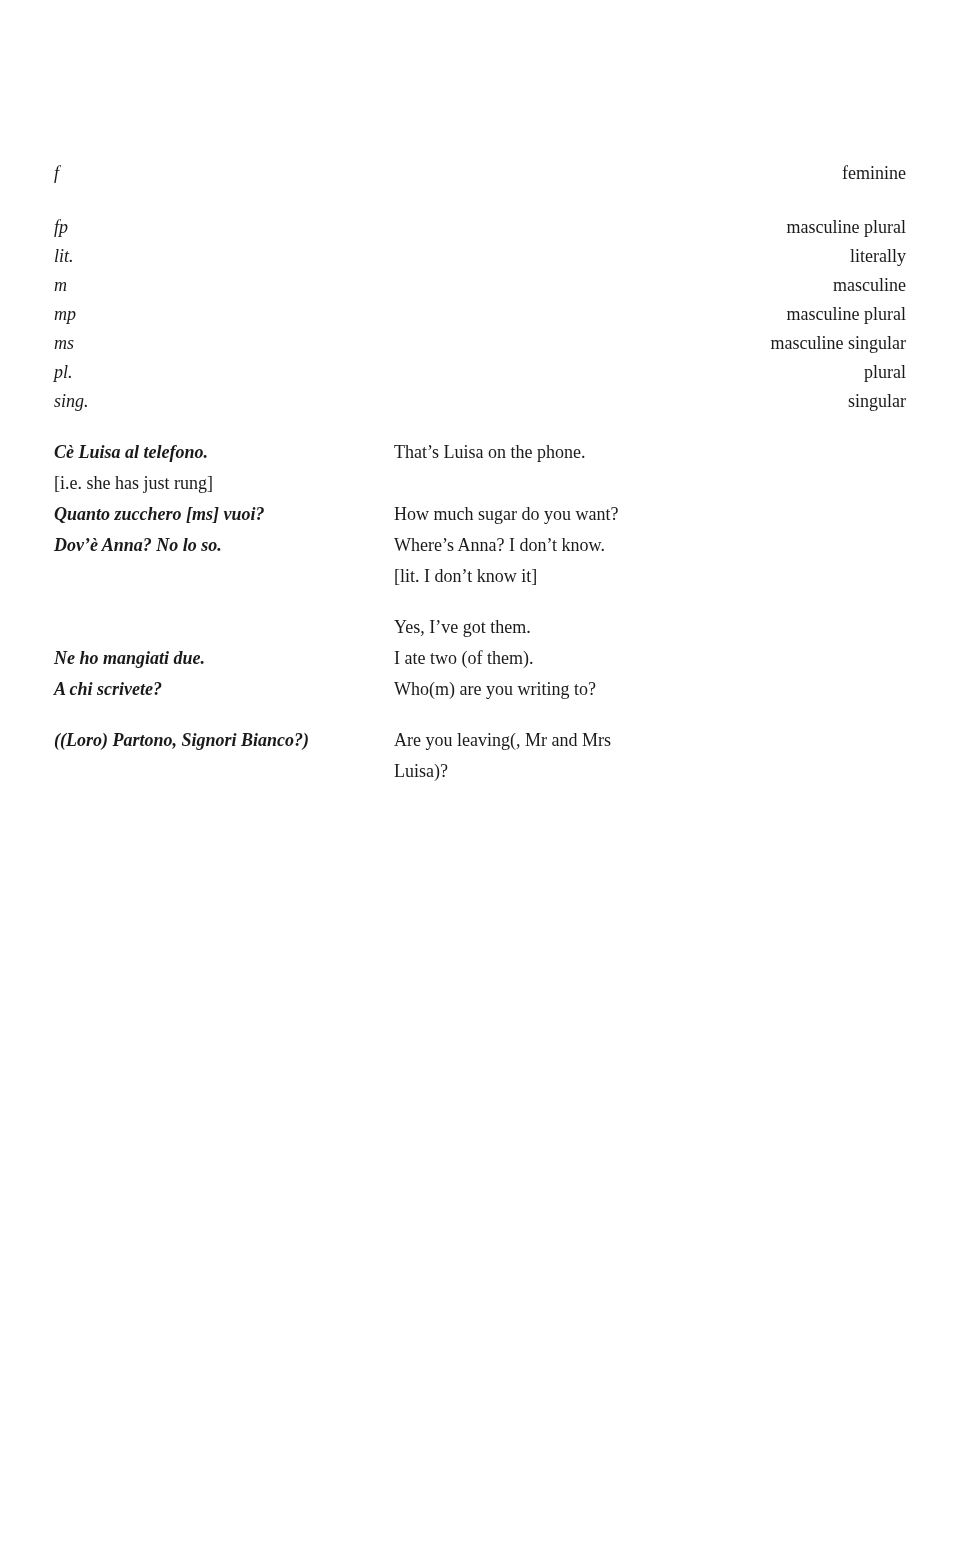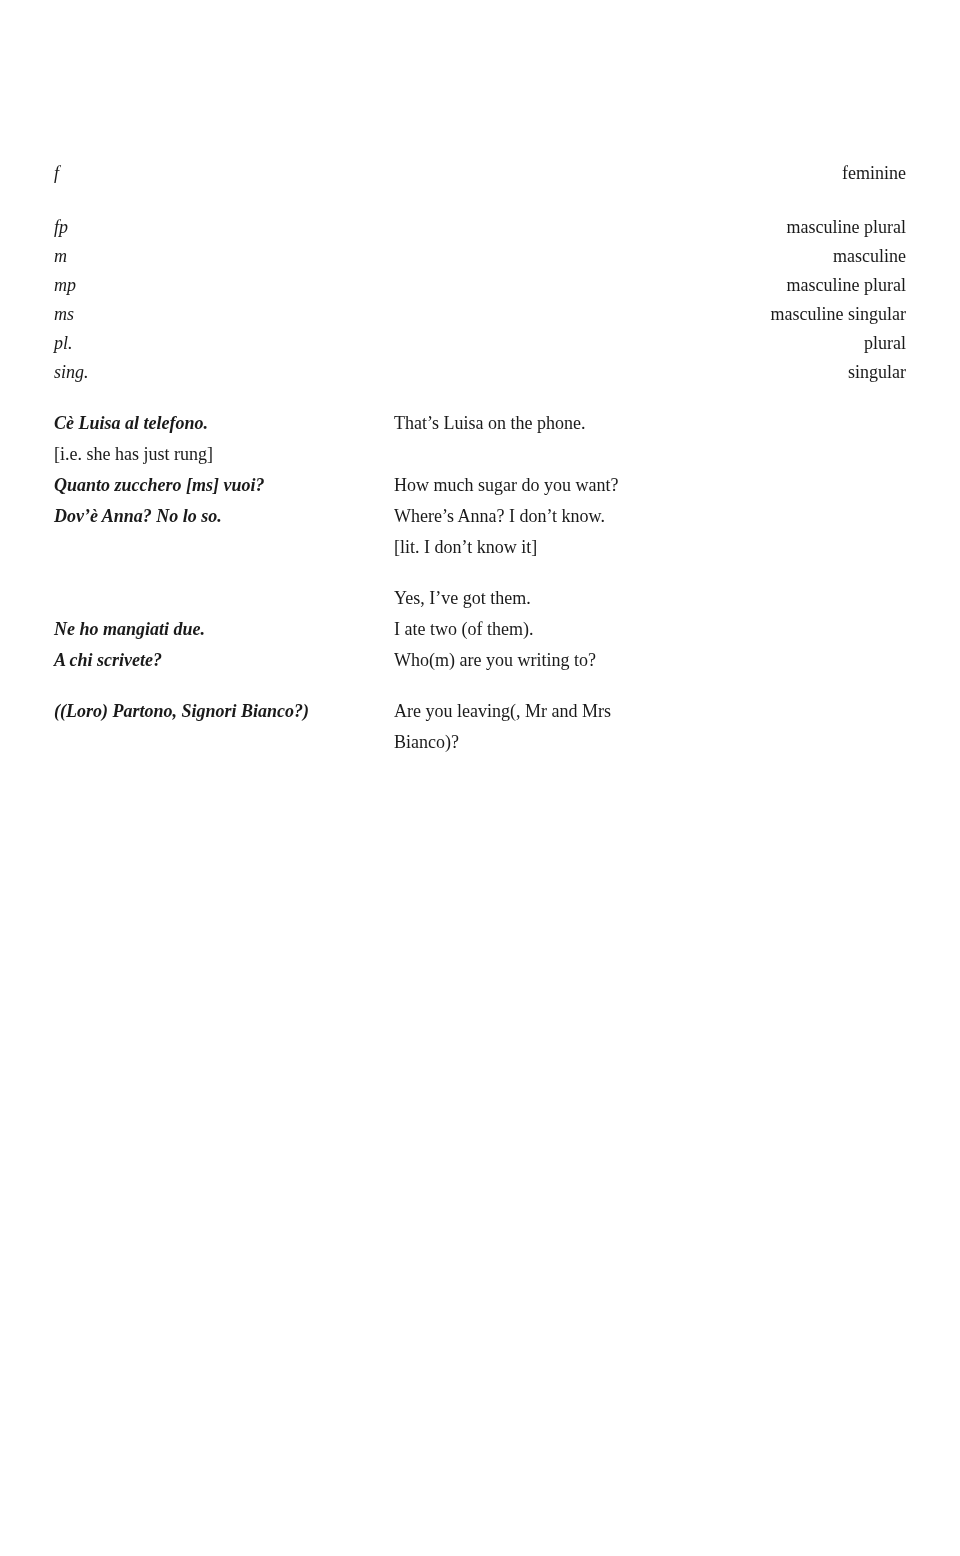--- a/index.html
+++ b/index.html
@@ -97,20 +97,24 @@
 
 <div class="abbrev-row">
       <span class="abbrev-key" style="font-style: italic;">f</span>
       <span class="abbrev-value">feminine</span>
     </div>
     <div class="abbrev-row">
       <span class="abbrev-key" style="font-style: italic; margin-top: 25px;">fp</span>
       <span class="abbrev-value">masculine plural</span>
     </div>
     <div class="abbrev-row">
+      <span class="abbrev-key" style="font-style: italic;">lit.</span>
+      <span class="abbrev-value">literally</span>
+    </div>
+    <div class="abbrev-row">
       <span class="abbrev-key" style="font-style: italic;">m</span>
       <span class="abbrev-value">masculine</span>
     </div>
     <div class="abbrev-row">
       <span class="abbrev-key" style="font-style: italic;">mp</span>
       <span class="abbrev-value">masculine plural</span>
     </div>
     <div class="abbrev-row">
       <span class="abbrev-key" style="font-style: italic;">ms</span>
       <span class="abbrev-value">masculine singular</span>
@@ -171,15 +175,15 @@
 <p class="section-text"></p>
 
 <div class="examples-block">
 
 <div class="example-row">
       <div class="example-left bold-italic"><strong><em>((Loro) Partono, Signori Bianco?)</em></strong></div>
       <div class="example-right">Are you leaving(, Mr and Mrs</div>
     </div>
     <div class="example-continuation">
       <div class="example-left"></div>
-      <div class="example-right">Bianco)?</div>
+      <div class="example-right">Luisa)?</div>
     </div>
   </div>
 
 </body></html>

